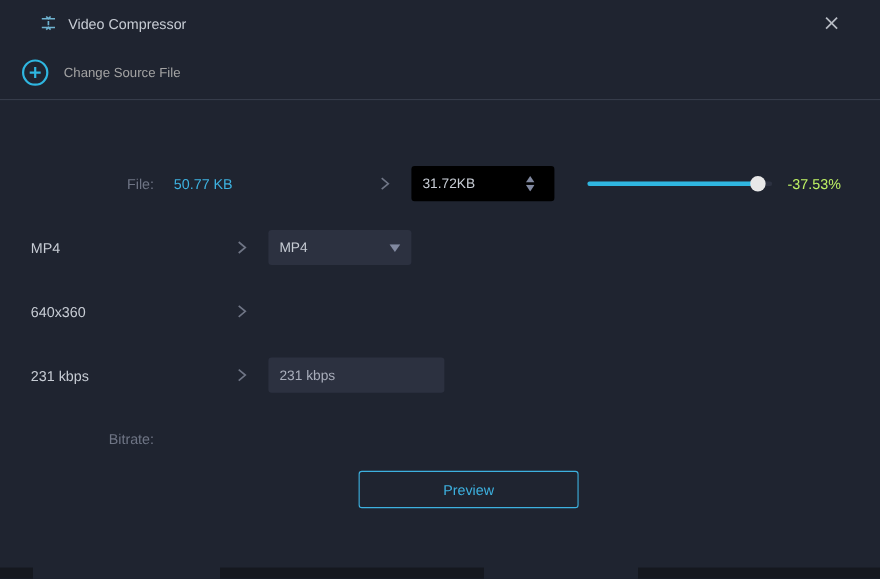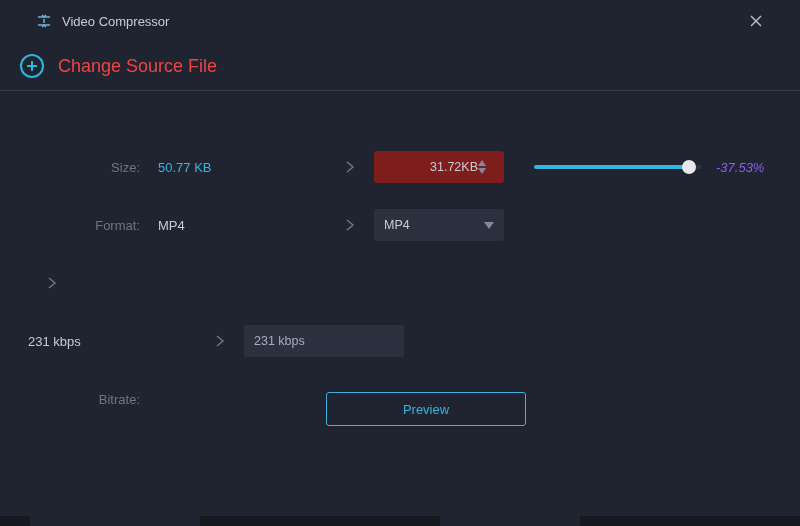--- a/index.html
+++ b/index.html
@@ -63,22 +63,22 @@
       justify-content: center;
       color: #2fb6e0;
       flex-shrink: 0;
     }
     .plus-circle svg {
       width: 12px;
       height: 12px;
       display: block;
     }
     .change-source-label {
-      font-size: 18px;
-      color: #ef4444;
+      font-size: 12px;
+      color: #a3a3a3;
     }
     .form-area {
       padding: 60px 28px 0 28px;
     }
     .row {
       display: flex;
       align-items: center;
       margin-bottom: 26px;
       min-height: 32px;
     }
@@ -127,29 +127,29 @@
       font-size: 12px;
       padding: 8px 10px;
       border-radius: 3px;
       flex: 1;
       overflow: hidden;
       white-space: nowrap;
       text-overflow: ellipsis;
       border: none;
     }
     .size-stepper {
-      background: #7f1d1d;
+      background: #000000;
       color: #c7ccd4;
       font-size: 12.5px;
       width: 130px;
       height: 32px;
       border-radius: 3px;
       display: flex;
       align-items: center;
-      justify-content: flex-end;
+      justify-content: space-between;
       padding: 0 18px 0 10px;
       flex-shrink: 0;
     }
     .stepper-arrows {
       display: flex;
       flex-direction: column;
       gap: 2px;
     }
     .stepper-arrows svg {
       width: 8px;
@@ -185,25 +185,24 @@
       position: absolute;
       left: 92%;
       top: 50%;
       transform: translate(-50%, -50%);
       width: 14px;
       height: 14px;
       background: #e8e8e8;
       border-radius: 50%;
     }
     .pct-label {
-      color: #8b5cf6;
+      color: #bef264;
       font-size: 13px;
       flex-shrink: 0;
       width: 56px;
-      font-style: italic;
     }
     .select-box {
       background: #2c3140;
       color: #c7ccd4;
       font-size: 12.5px;
       width: 130px;
       height: 32px;
       border-radius: 3px;
       display: flex;
       align-items: center;
@@ -288,21 +287,21 @@
       <line x1="1" y1="6" x2="11" y2="6"></line>
     </svg>
   </span>
   <span class="change-source-label">Change Source File</span>
 </div>
 
 <div class="form-area">
 
 
   <div class="row">
-    <div class="label">Size:</div>
+    <div class="label">File:</div>
     <div class="src-val accent">50.77 KB</div>
     <div class="arrow-col">
       <svg viewBox="0 0 10 14" fill="none" stroke="currentColor" stroke-width="1.5">
           <polyline points="2 2, 8 7, 2 12"></polyline>
         </svg>
     </div>
     <div class="target-area">
       <div class="size-stepper">
         <span>31.72KB</span>
         <span class="stepper-arrows">
@@ -318,40 +317,40 @@
         <div class="slider">
           <div class="slider-fill"></div>
           <div class="slider-thumb"></div>
         </div>
         <span class="pct-label">-37.53%</span>
       </div>
     </div>
   </div>
 
   <div class="row">
-    <div class="label">Format:</div>
     <div class="src-val">MP4</div>
     <div class="arrow-col">
       <svg viewBox="0 0 10 14" fill="none" stroke="currentColor" stroke-width="1.5">
           <polyline points="2 2, 8 7, 2 12"></polyline>
         </svg>
     </div>
     <div class="target-area">
       <div class="select-box">
         <span>MP4</span>
         <span class="caret">
           <svg viewBox="0 0 10 7" fill="currentColor">
               <polygon points="0 0, 10 0, 5 7"></polygon>
             </svg>
         </span>
       </div>
     </div>
   </div>
 
   <div class="row">
+    <div class="src-val">640x360</div>
     <div class="arrow-col">
       <svg viewBox="0 0 10 14" fill="none" stroke="currentColor" stroke-width="1.5">
           <polyline points="2 2, 8 7, 2 12"></polyline>
         </svg>
     </div>
   </div>
 
   <div class="row">
     <div class="src-val">231 kbps</div>
     <div class="arrow-col">
@@ -367,21 +366,21 @@
   <div class="row">
     <div class="label">Bitrate:</div>
     <div class="arrow-col"></div>
     <div class="target-area">
       <div style="width:130px;flex-shrink:0;"></div>
     </div>
   </div>
 
 </div>
 
-<div style="position:absolute; left:326px; top:392px;">
+<div style="position:absolute; left:326px; top:428px;">
   <div class="preview-btn">
     <span>Preview</span>
   </div>
 </div>
 
 <div class="bottom-bar">
   <div style="width:30px;"></div>
   <div style="width:10px;background:transparent;"></div>
   <div style="flex:1;background:transparent;"></div>
   <div style="width:240px;margin-left:20px;"></div>

